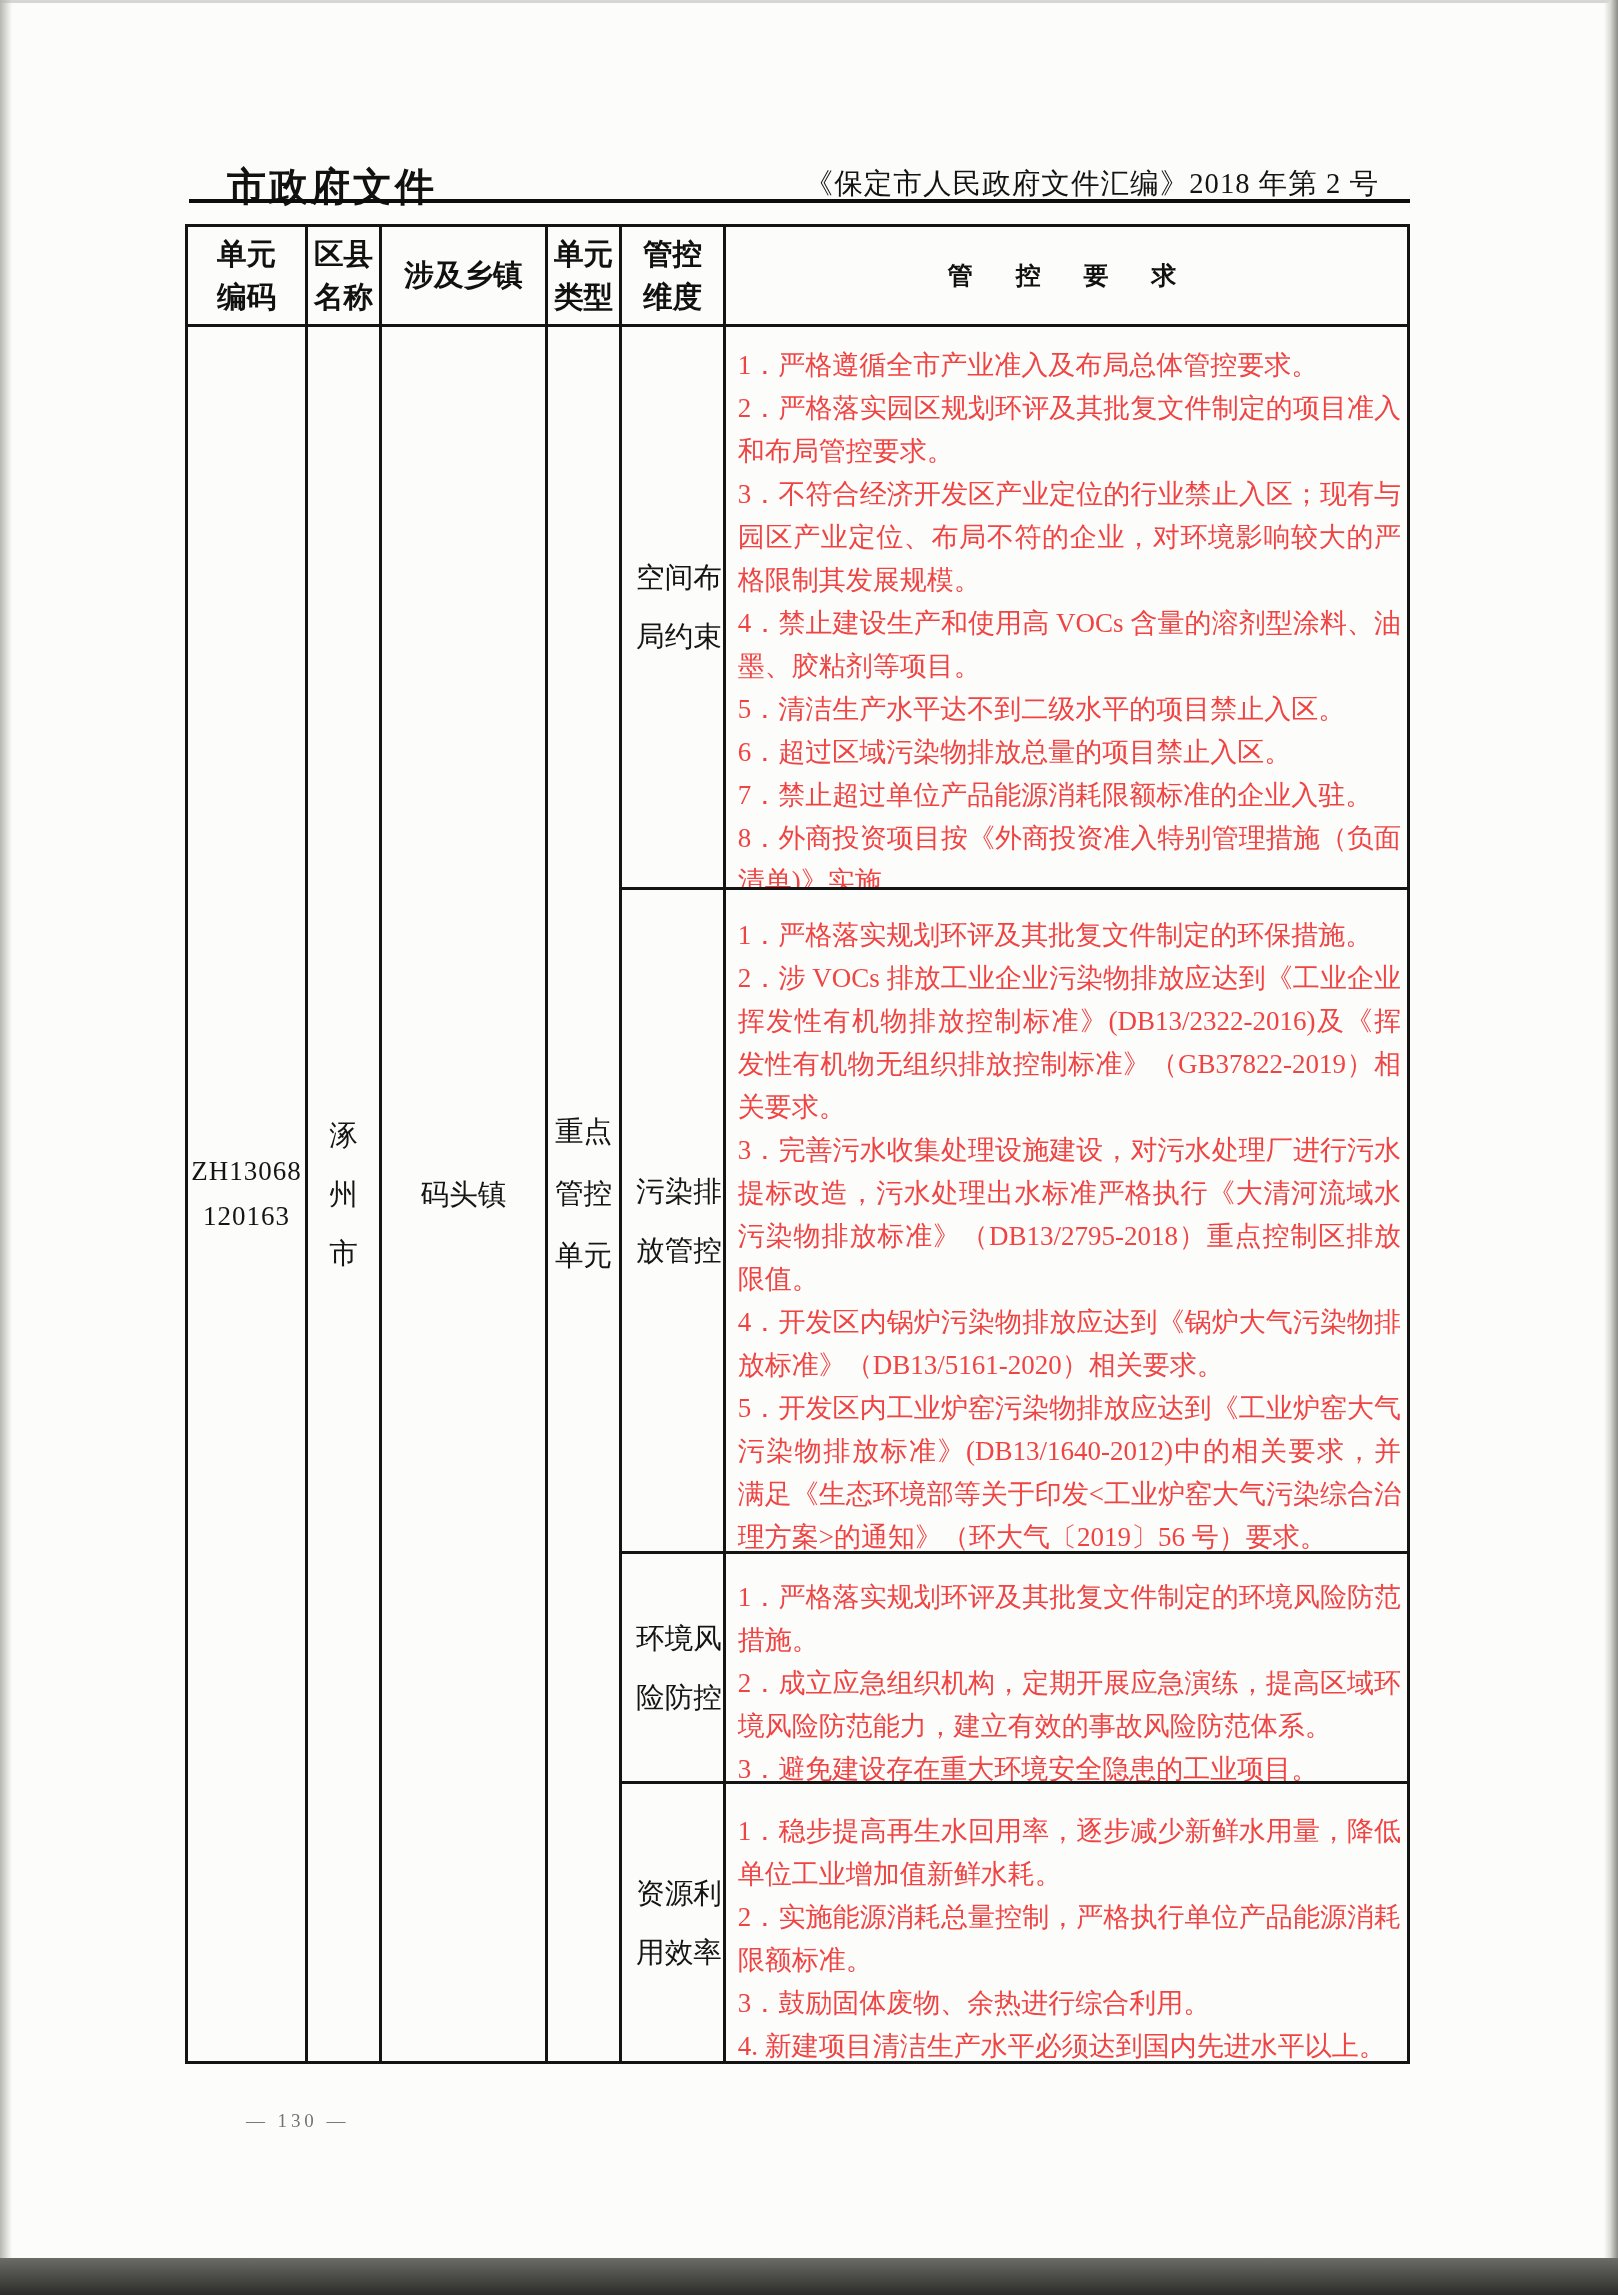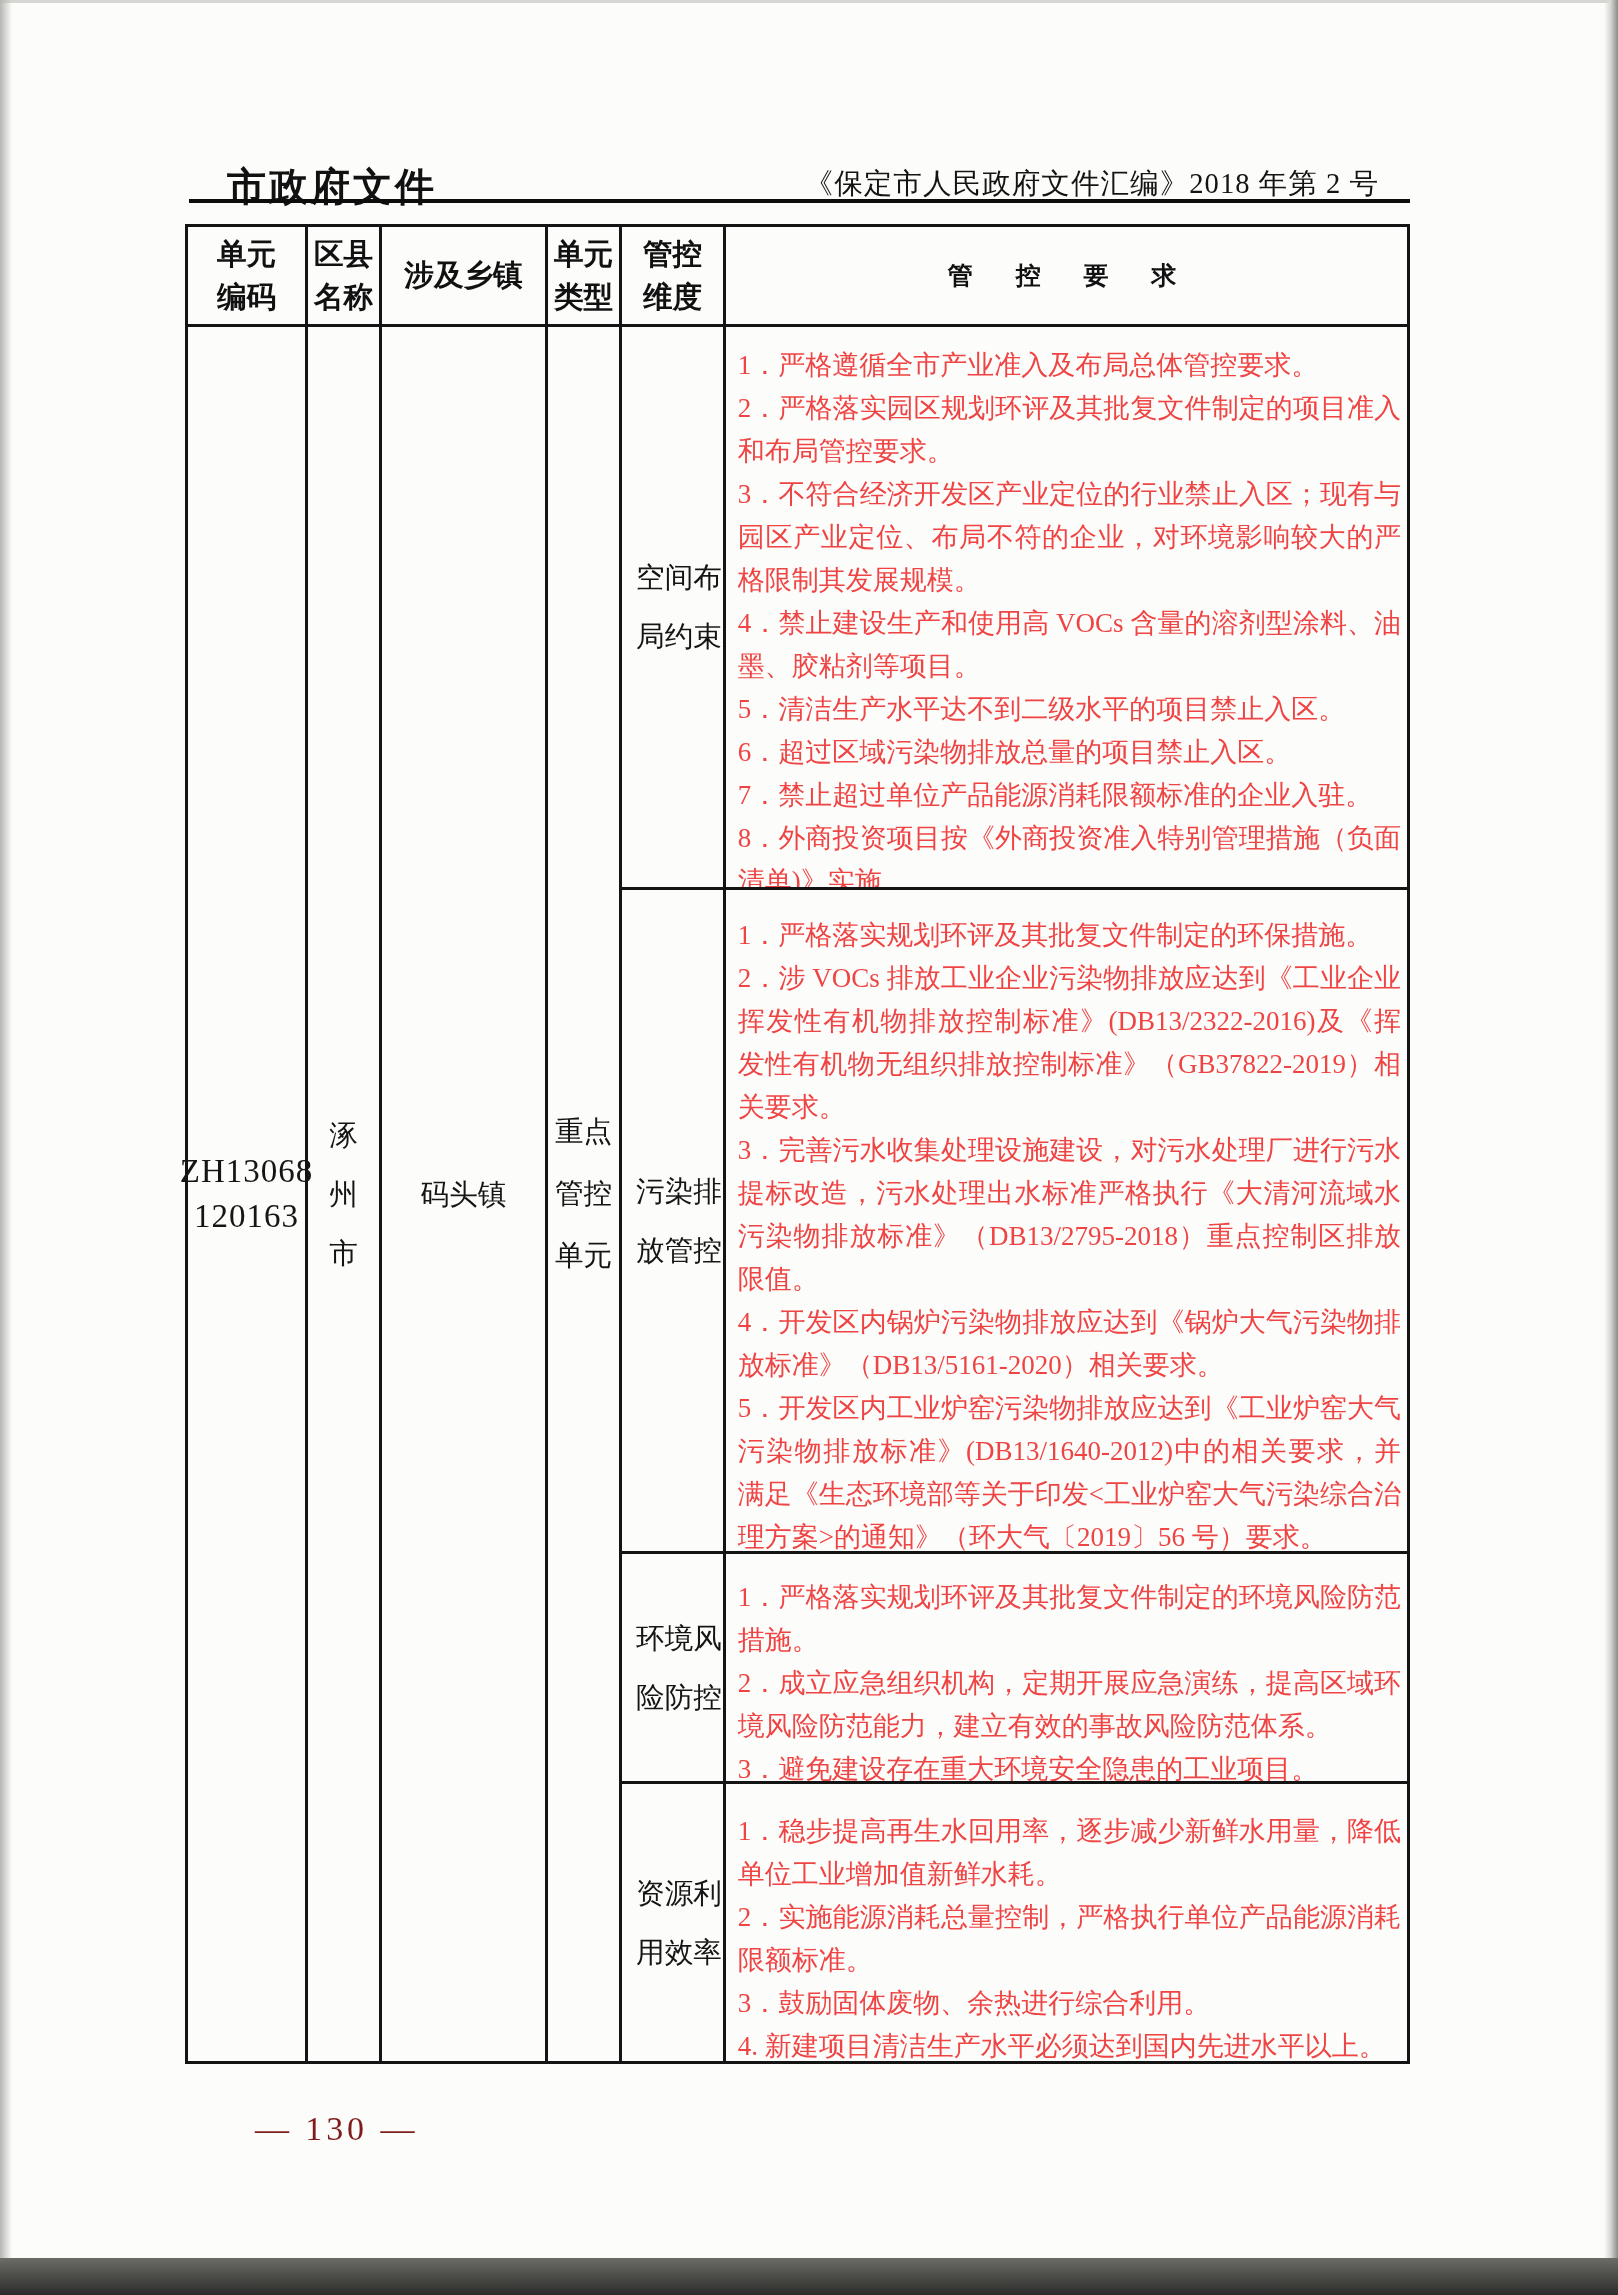--- a/index.html
+++ b/index.html
@@ -45,42 +45,42 @@
     box-sizing:border-box;border-right:3px solid #141414;
     display:flex;flex-direction:column;justify-content:center;align-items:center;
     text-align:center;white-space:pre-line;
   }
   .cell.last{border-right:none;}
   .w1{width:120px;} .w2{width:74px;} .w3{width:166px;text-align:right;} .w4{width:74px;} .w5{width:104px;}
   .w6{flex:1;}
   .hcell{font-weight:bold;font-size:29.6px;line-height:43px;color:#111;}
   .hcell.req-h{font-size:25px;letter-spacing:8.9px;}
   .bcell{font-size:28.6px;}
-  .code-cell{font-size:33px;line-height:45px;letter-spacing:1px;}
+  .code-cell{font-size:27px;line-height:45px;letter-spacing:1px;}
   .district-cell{line-height:59px;}
   .town-cell{line-height:39px;}
   .type-cell{line-height:62px;}
   .dims{flex:1;display:flex;flex-direction:column;box-sizing:border-box;}
   .dimrow{display:flex;flex-direction:row;box-sizing:border-box;border-bottom:3px solid #141414;}
   .dimrow.last{border-bottom:none;}
   .dimlabel{font-size:28.6px;line-height:59px;padding-left:13px;}
   .reqcell{
     box-sizing:border-box;flex:1;
     display:flex;flex-direction:column;justify-content:center;
     padding:0 5.9px 0 11.8px;overflow:hidden;
   }
   .reqtext{
     font-size:27px;line-height:43px;
     text-align:justify;white-space:pre-line;color:#ef4444;margin-top:32px;
   }
   .h572{height:563px;} .h674{height:664px;} .h233{height:230px;} .h281{height:277px;}
 
   .footer{
-    position:absolute;left:255px;top:2110px;
-    font-size:34px;letter-spacing:3.9px;color:#7f1d1d;
+    position:absolute;left:246px;top:2110px;
+    font-size:19px;letter-spacing:3.9px;color:#737373;
   }
 </style>
 </head>
 <body>
 
 <div class="page">
 
   <div class="edge-top"></div>
   <div class="edge-left"></div>
   <div class="edge-right"></div>

